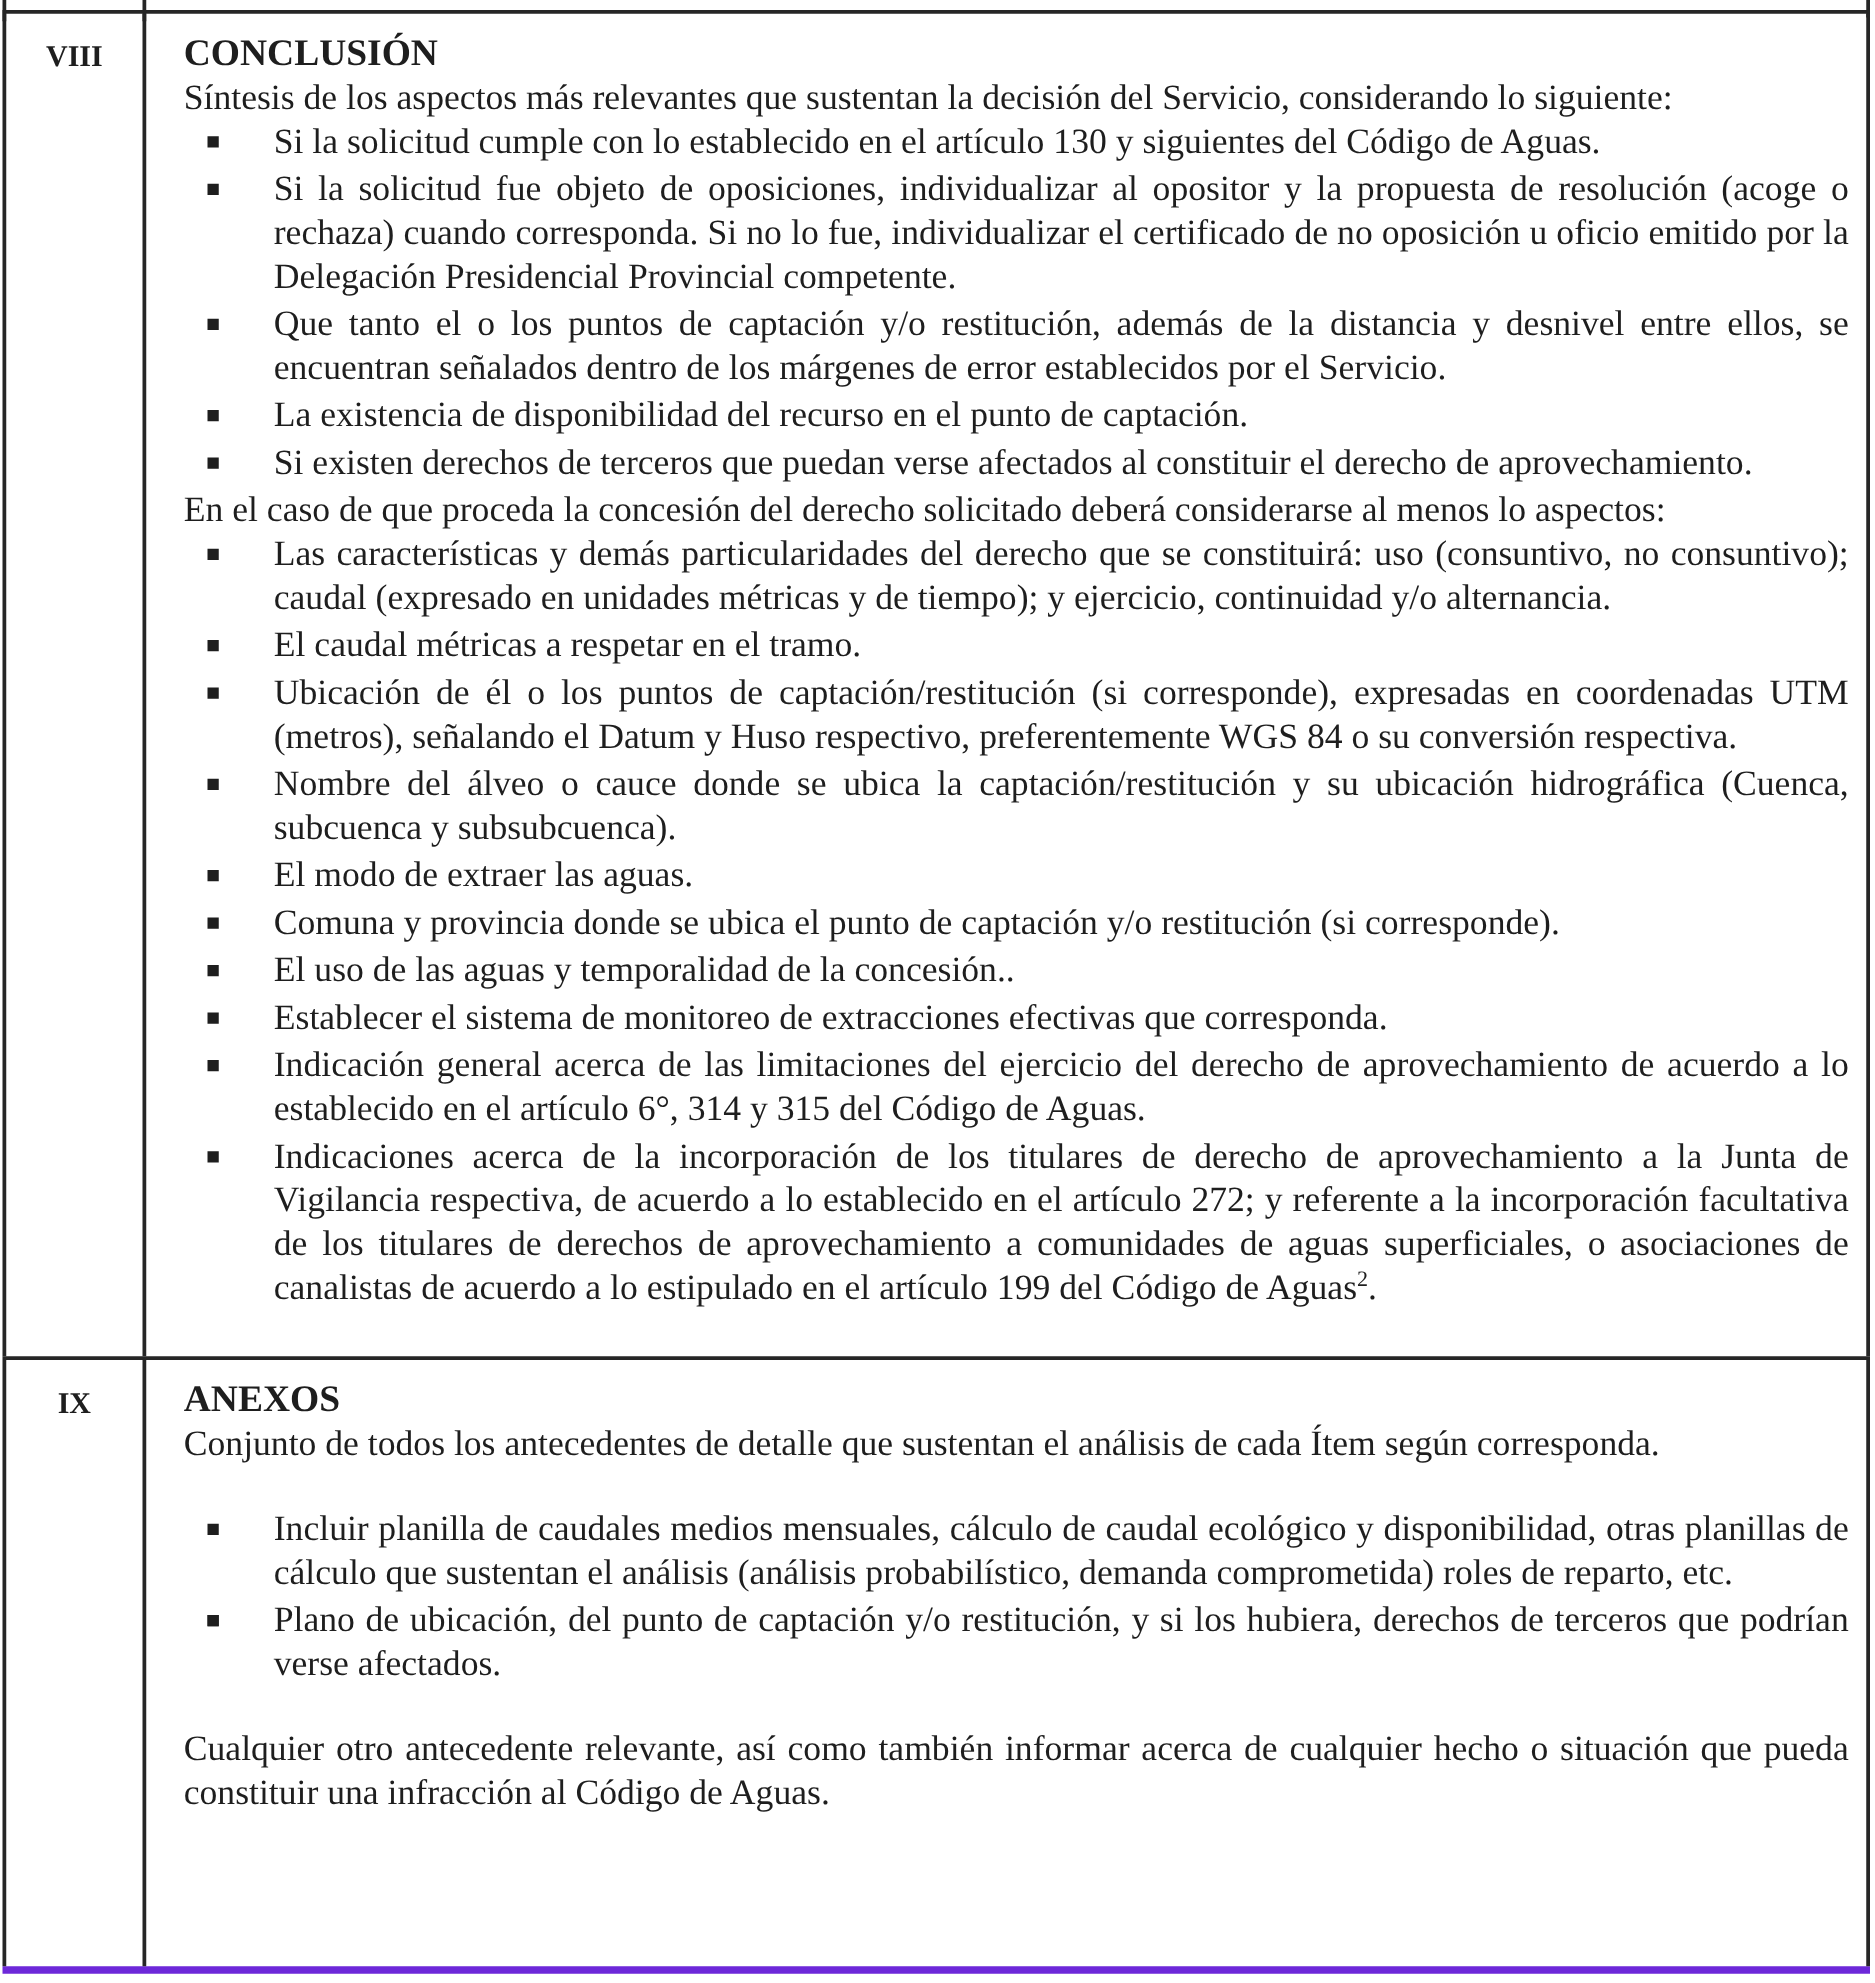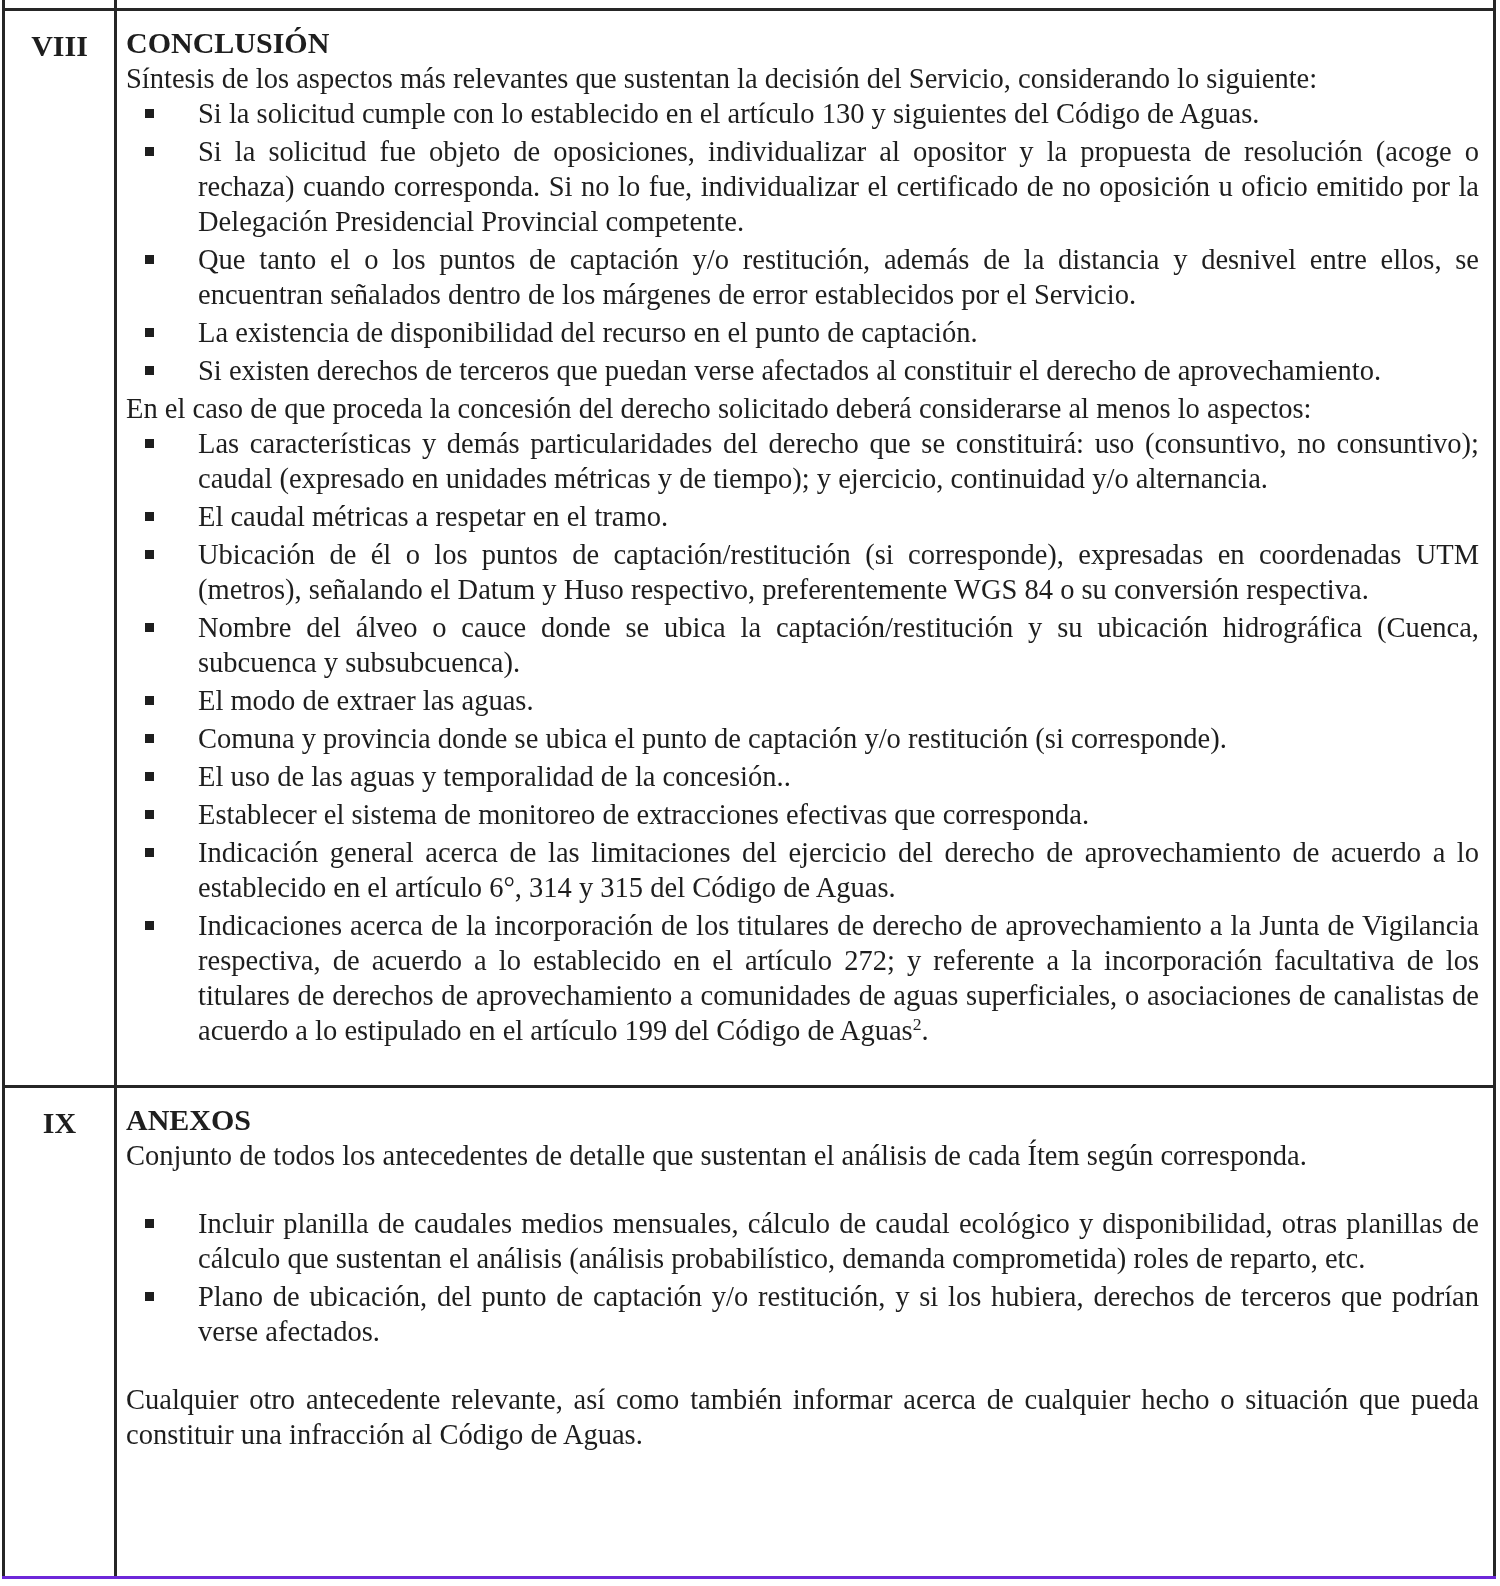--- a/index.html
+++ b/index.html
@@ -17,45 +17,45 @@
     overflow: hidden;
   }
   .tbl {
     position: absolute;
     left: 2px;
     top: 0;
     width: 1494px;
   }
   .row { display: flex; width: 100%; }
   .row-divided { border-top: 3px solid #262626; }
-  .row-last { border-bottom: 3px solid #6d28d9; }
+  .row-last { border-bottom: 6px solid #6d28d9; }
   .cell-num {
     flex: none;
     width: 115px;
     border-left: 3px solid #262626;
     border-right: 3px solid #262626;
     text-align: center;
     padding-top: 17px;
     overflow: hidden;
   }
   .cell-body {
     flex: 1;
     border-right: 3px solid #262626;
-    padding: 14px 14px 0 9px;
+    padding: 14px 14px 0 30px;
     overflow: hidden;
     font-size: 28.5px;
     line-height: 35px;
     font-family: Liberation Serif, serif;
   }
   .row-sliver { height: 8px; }
   .row-viii { height: 1077px; }
   .row-ix { height: 494px; }
   .numeral {
     font-weight: bold;
-    font-size: 30px;
+    font-size: 24px;
     line-height: 36px;
   }
   .sec-title {
     font-weight: bold;
     font-size: 30px;
     line-height: 36px;
   }
   .para { text-align: justify; }
   ul.bullets { list-style: none; }
   ul.bullets li {

